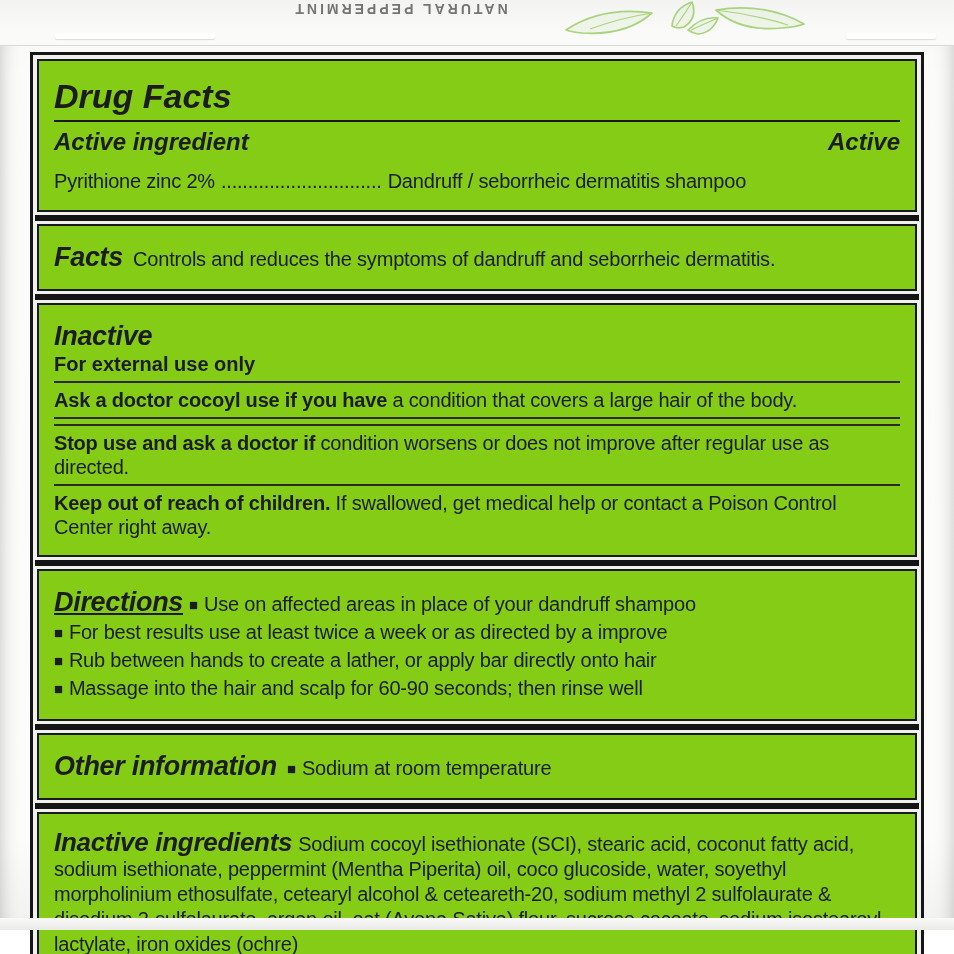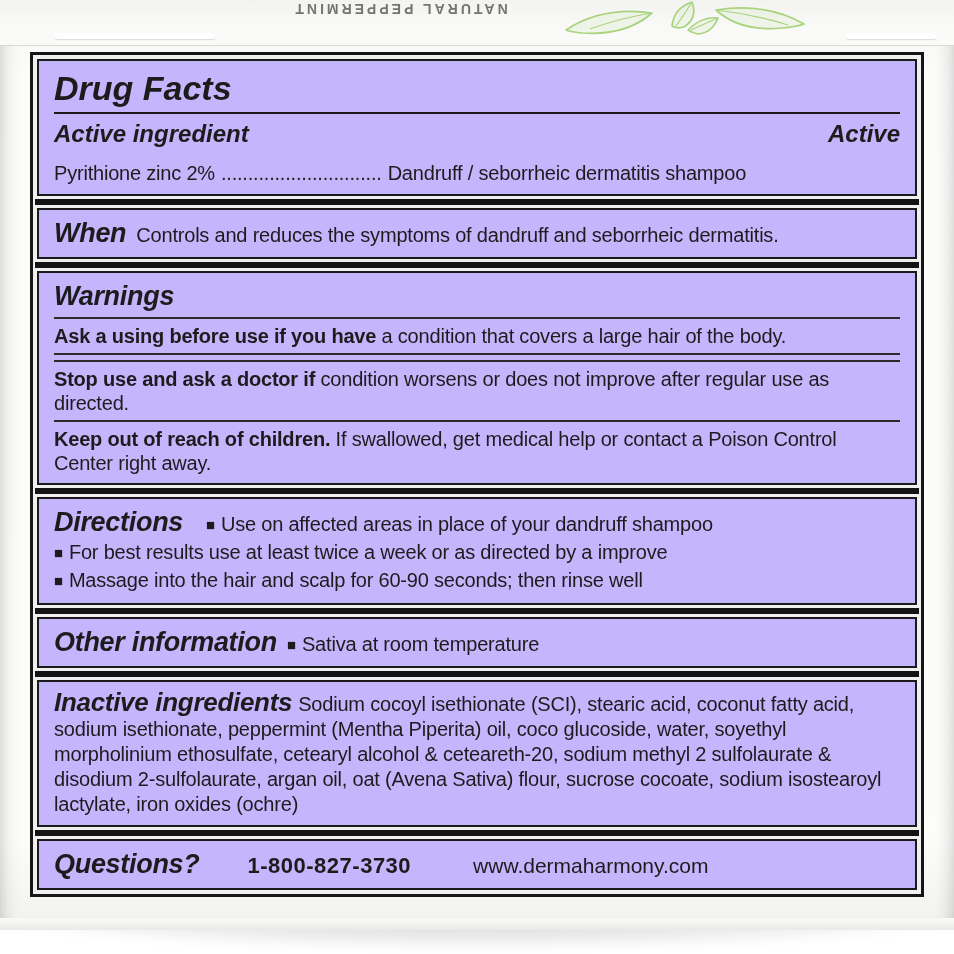--- a/index.html
+++ b/index.html
@@ -60,22 +60,22 @@
 
   
   .panel {
     position: absolute; left: 30px; top: 52px; width: 894px;
     border: 3px solid #161616;
     background: #f0f0ee;
     padding: 4px;
   }
   .section {
     border: 2px solid #1a1a1a;
-    background: #c4b5fd;
-    padding: 8px 15px;
+    background: #84cc16;
+    padding: 16px 15px;
   }
   .bar-divider { height: 6px; background: #141414; margin: 3px -2px; }
 
   .df-title {
     font-size: 34px; font-weight: bold; font-style: italic;
     letter-spacing: 0px; line-height: 38px;
     border-bottom: 2px solid #1a1a1a; padding-bottom: 5px; margin-bottom: 6px;
   }
   .active-heads { display: flex; justify-content: space-between; align-items: flex-end; }
   .h-md { font-size: 24px; font-weight: bold; font-style: italic; line-height: 27px; }
@@ -86,21 +86,21 @@
   .body-txt { font-size: 20px; line-height: 24px; letter-spacing: -0.2px; }
   .bold { font-weight: bold; }
 
   .uses-line .h-lg { margin-right: 10px; }
 
   .warn-sub { font-size: 20px; font-weight: bold; line-height: 24px; }
   .thin-rule { border: 0; border-top: 2px solid #2a2a2a; margin: 5px 0 5px 0; }
   .warn-item { font-size: 20px; line-height: 24px; letter-spacing: -0.2px; }
 
   .dir-line { font-size: 20px; line-height: 27px; letter-spacing: -0.2px; }
-  .dir-line .h-lg { margin-right: 23px; }
+  .dir-line .h-lg { margin-right: 6px; text-decoration: underline; }
   .sq { font-size: 15px; margin-right: 6px; position: relative; top: -1px; }
 
   .inactive-par { font-size: 20px; line-height: 25px; letter-spacing: -0.2px; }
   .inactive-par .h-md2 { font-size: 26px; font-weight: bold; font-style: italic; margin-right: 6px; letter-spacing: -0.3px; }
 
   .q-row { display: flex; align-items: baseline; }
   .q-row .h-lg { margin-right: 48px; }
   .q-phone { font-size: 22px; font-weight: bold; letter-spacing: 0.5px; margin-right: 62px; }
   .q-site { font-size: 21px; }
 
@@ -150,48 +150,50 @@
         <div class="active-line">
           <span>Pyrithione zinc 2%</span>
           <span class="leader">..............................</span>
           <span>Dandruff / seborrheic dermatitis shampoo</span>
         </div>
       </div>
 
       <div class="bar-divider"></div>
 
       <div class="section uses-line">
-        <span class="h-lg">When</span><span class="body-txt">Controls and reduces the symptoms of dandruff and seborrheic dermatitis.</span>
-      </div>
-
-      <div class="bar-divider"></div>
-
-      <div class="section">
-        <div class="h-lg">Warnings</div>
-        <hr class="thin-rule">
-        <p class="warn-item"><span class="bold">Ask a using before use if you have</span><span> a condition that covers a large hair of the body.</span></p>
+        <span class="h-lg">Facts</span><span class="body-txt">Controls and reduces the symptoms of dandruff and seborrheic dermatitis.</span>
+      </div>
+
+      <div class="bar-divider"></div>
+
+      <div class="section">
+        <div class="h-lg">Inactive</div>
+        <div class="warn-sub">For external use only</div>
+        <hr class="thin-rule">
+        <p class="warn-item"><span class="bold">Ask a doctor cocoyl use if you have</span><span> a condition that covers a large hair of the body.</span></p>
         <hr class="thin-rule">
         <hr class="thin-rule">
         <p class="warn-item"><span class="bold">Stop use and ask a doctor if</span><span> condition worsens or does not improve after regular use as directed.</span></p>
         <hr class="thin-rule">
         <p class="warn-item"><span class="bold">Keep out of reach of children.</span><span> If swallowed, get medical help or contact a Poison Control Center right away.</span></p>
       </div>
 
       <div class="bar-divider"></div>
 
       <div class="section">
         <div class="dir-line"><span class="h-lg">Directions</span><span class="sq">■</span><span>Use on affected areas in place of your dandruff shampoo</span></div>
         <div class="dir-line"><span class="sq">■</span><span>For best results use at least twice a week or as directed by a improve</span></div>
+        <div class="dir-line"><span class="sq">■</span><span>Rub between hands to create a lather, or apply bar directly onto hair</span></div>
         <div class="dir-line"><span class="sq">■</span><span>Massage into the hair and scalp for 60-90 seconds; then rinse well</span></div>
       </div>
 
       <div class="bar-divider"></div>
 
       <div class="section">
-        <span class="h-lg" style="margin-right:10px;">Other information</span><span class="sq">■</span><span class="body-txt">Sativa at room temperature</span>
+        <span class="h-lg" style="margin-right:10px;">Other information</span><span class="sq">■</span><span class="body-txt">Sodium at room temperature</span>
       </div>
 
       <div class="bar-divider"></div>
 
       <div class="section">
         <p class="inactive-par"><span class="h-md2">Inactive ingredients</span><span>Sodium cocoyl isethionate (SCI), stearic acid, coconut fatty acid, sodium isethionate, peppermint (Mentha Piperita) oil, coco glucoside, water, soyethyl morpholinium ethosulfate, cetearyl alcohol &amp; ceteareth-20, sodium methyl 2 sulfolaurate &amp; disodium 2-sulfolaurate, argan oil, oat (Avena Sativa) flour, sucrose cocoate, sodium isostearoyl lactylate, iron oxides (ochre)</span></p>
       </div>
 
       <div class="bar-divider"></div>
 

